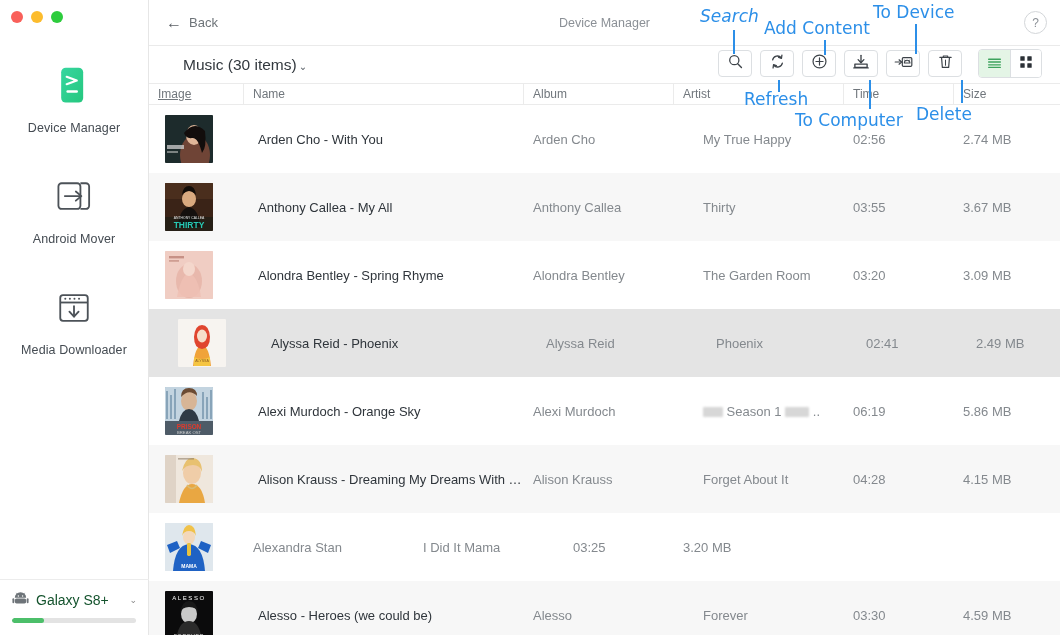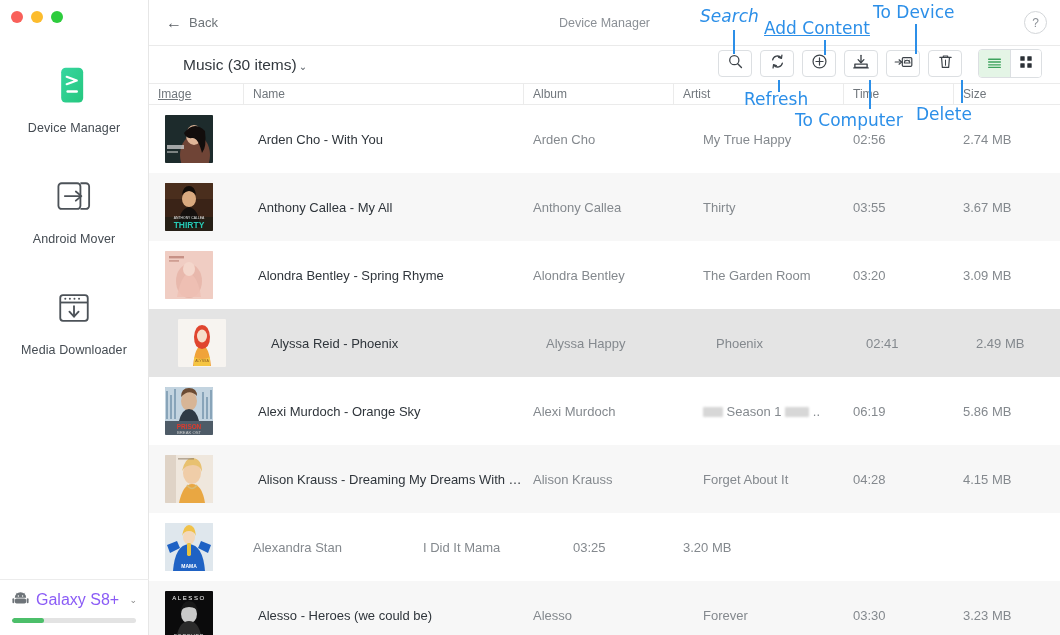--- a/index.html
+++ b/index.html
@@ -52,21 +52,21 @@
   .device-bar {
     position: absolute; bottom: 0; left: 0;
     width: 149px; height: 56px;
     border-top: 1px solid #ececec;
     padding: 11px 12px 0 12px;
   }
   .device-row {
     display: flex; align-items: center; gap: 7px;
   }
   .device-name {
-    font-size: 16px; color: #8b5cf6; flex: 1;
+    font-size: 14px; color: #14532d; flex: 1;
   }
   .device-chevron { font-size: 9px; color: #888; }
   .meter {
     margin-top: 9px;
     width: 124px; height: 5px;
     background: #e3e3e3; border-radius: 3px;
     overflow: hidden;
   }
   .meter-fill {
     height: 100%; width: 26%;
@@ -496,21 +496,21 @@
                 <rect width="48" height="48" fill="#f7f4f0"></rect>
      <path d="M15 47 q2 -20 9 -21 q7 1 9 21z" fill="#f0a33a"></path>
      <path d="M16 18 q1 -12 8 -12 q7 0 8 12 q0 11 -8 12 q-8 -1 -8 -12z" fill="#e0452f"></path>
      <ellipse cx="24" cy="17" rx="5" ry="6.4" fill="#f6ddc9"></ellipse>
      <path d="M16 38 q8 4 16 0 l0 9 l-16 0z" fill="#f5c542"></path>
      <text x="24" y="43" font-size="3.6" fill="#8d5a20" text-anchor="middle" font-family="sans-serif">ALYSSA</text>
               </svg>
             </div>
           </div>
           <div class="cell name c-name">Alyssa Reid - Phoenix</div>
-          <div class="cell artist c-artist">Alyssa Happy</div>
+          <div class="cell artist c-artist">Alyssa Reid</div>
           <div class="cell album c-album">Phoenix</div>
           <div class="cell time c-time">02:41</div>
           <div class="cell size c-size">2.49 MB</div>
         </div>
         <div class="row">
           <div class="cell image c-image">
             <div class="thumb">
               <svg viewBox="0 0 48 48">
                 <rect width="48" height="48" fill="#9fb9cc"></rect>
      <rect x="0" y="0" width="48" height="34" fill="#c3d4e0"></rect>
@@ -588,30 +588,30 @@
      <path d="M15 22 q2 -12 9 -12 q8 0 9 12 q-1 -6 -9 -6 q-7 0 -9 6z" fill="#181818"></path>
      <path d="M12 44 q3 -14 12 -14 q9 0 12 14z" fill="#2b2b2b"></path>
      <text x="24" y="46.5" font-size="5.2" font-family="sans-serif" fill="#d6d6d6" text-anchor="middle" letter-spacing="0.8">FOREVER</text>
               </svg>
             </div>
           </div>
           <div class="cell name c-name">Alesso - Heroes (we could be)</div>
           <div class="cell artist c-artist">Alesso</div>
           <div class="cell album c-album">Forever</div>
           <div class="cell time c-time">03:30</div>
-          <div class="cell size c-size">3.23 MB</div>
+          <div class="cell size c-size">4.59 MB</div>
         </div>
       </div>
 
   </div>
 
   <div class="anno-layer" id="anno-layer">
       <div class="anno" style="left: 700px; top: 6px; font-style: italic;">Search</div>
       <div class="anno-line" style="left: 733px; top: 30px; height: 24px;"></div>
-      <div class="anno" style="left: 764px; top: 18px; text-decoration: underline;">Add Content</div>
+      <div class="anno" style="left: 764px; top: 18px;">Add Content</div>
       <div class="anno-line" style="left: 824px; top: 40px; height: 15px;"></div>
       <div class="anno" style="left: 873px; top: 2px;">To Device</div>
       <div class="anno-line" style="left: 915px; top: 24px; height: 30px;"></div>
       <div class="anno" style="left: 744px; top: 89px;">Refresh</div>
       <div class="anno-line" style="left: 778px; top: 80px; height: 12px;"></div>
       <div class="anno" style="left: 795px; top: 110px;">To Computer</div>
       <div class="anno-line" style="left: 869px; top: 80px; height: 29px;"></div>
       <div class="anno" style="left: 916px; top: 104px;">Delete</div>
       <div class="anno-line" style="left: 961px; top: 80px; height: 23px;"></div>
     </div>

